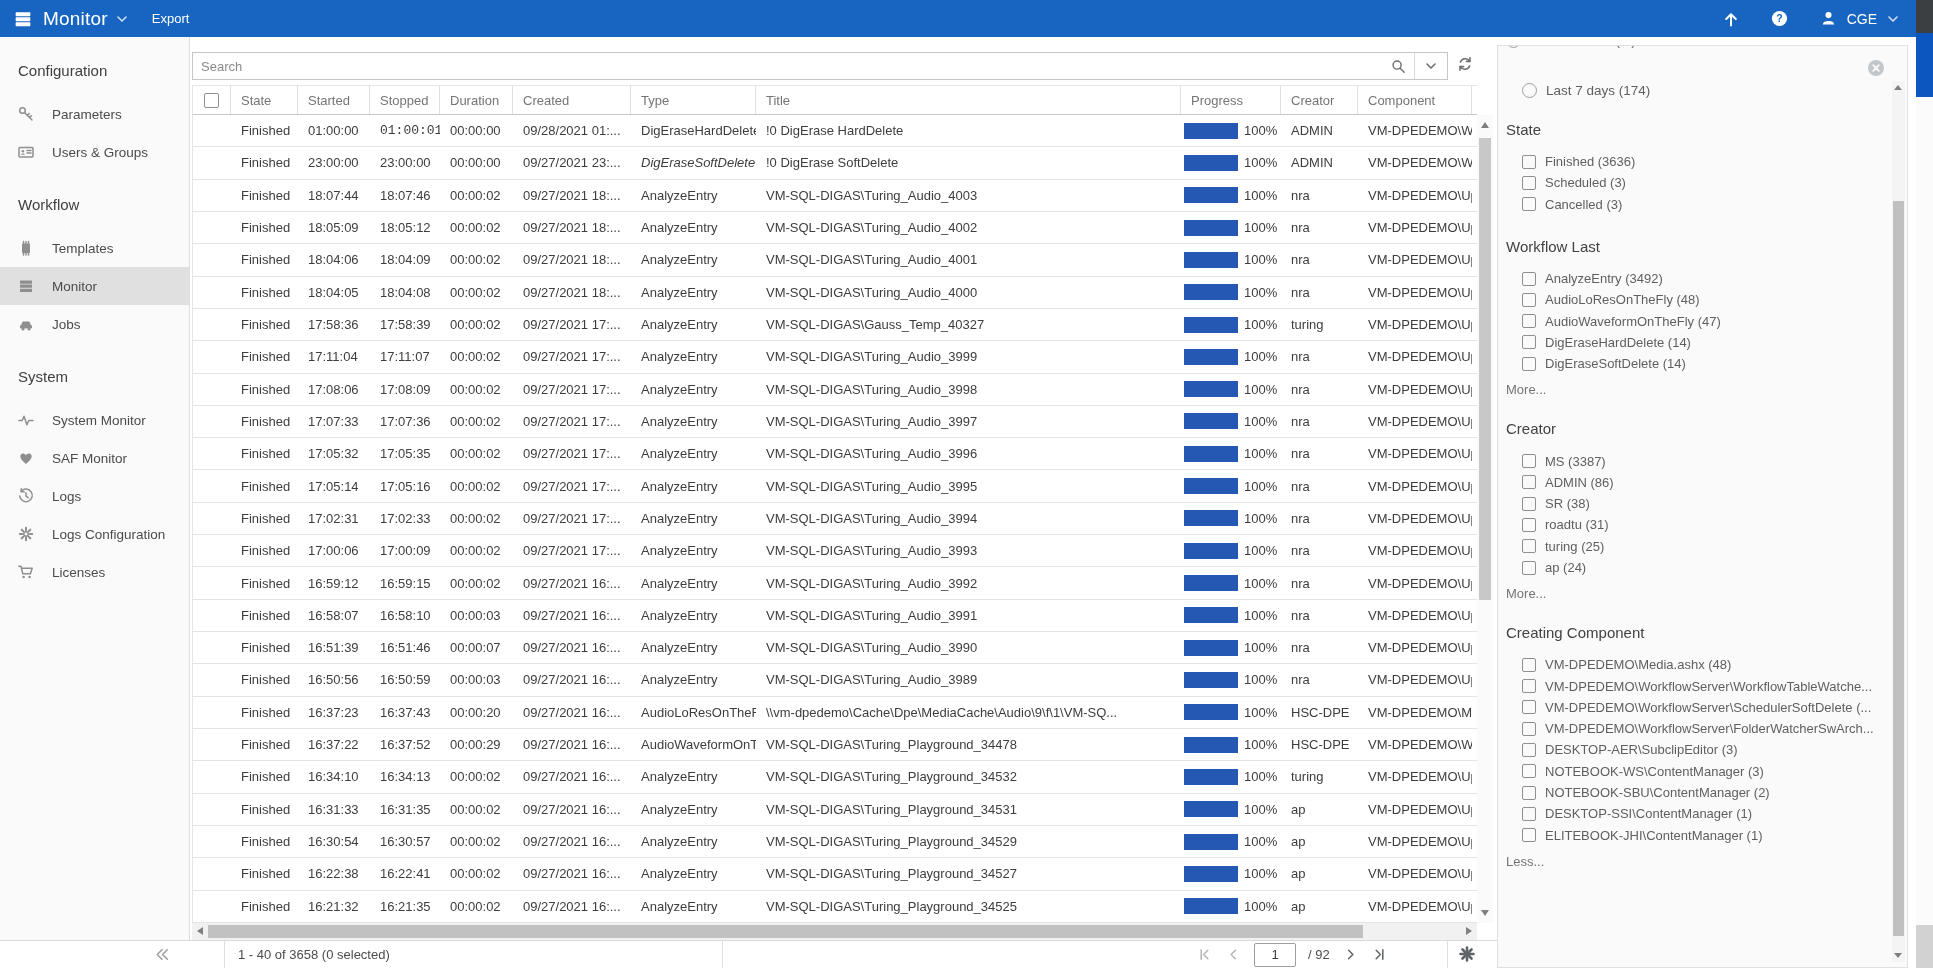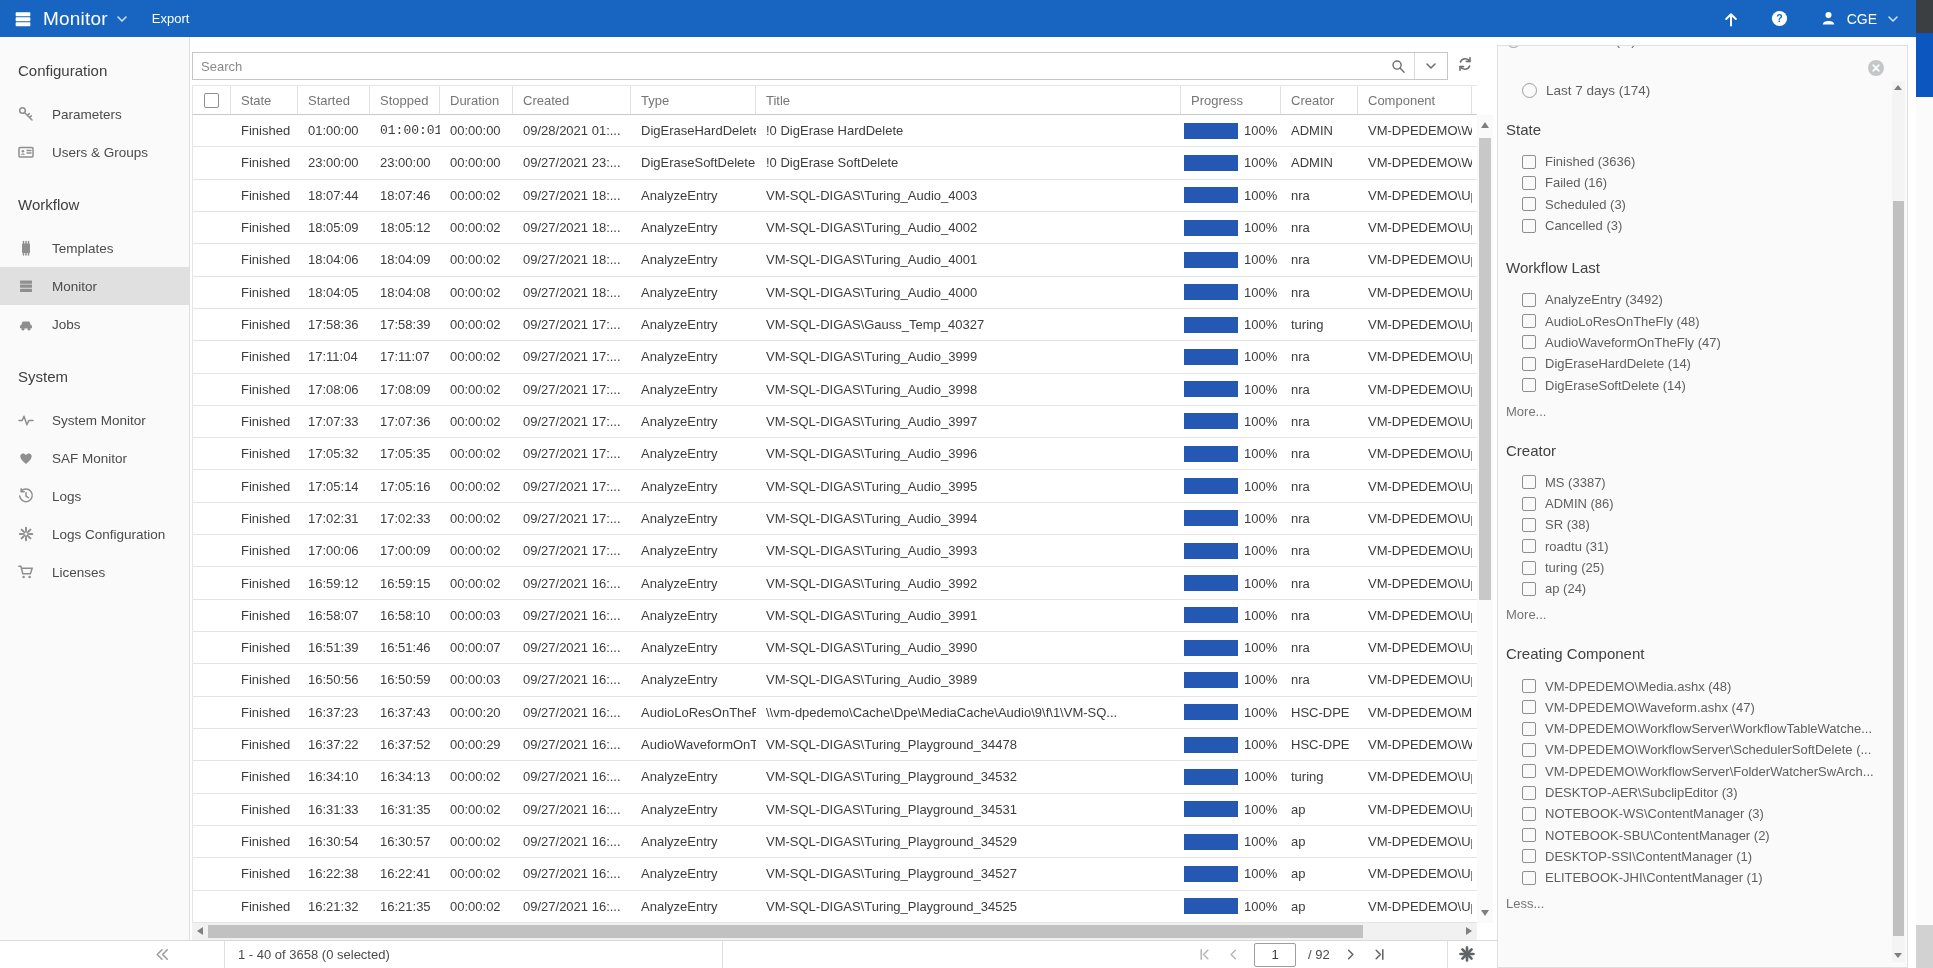--- a/index.html
+++ b/index.html
@@ -319,21 +319,21 @@
       <div class="td" style="width: 77px;">ADMIN</div>
       <div class="td" style="width: 114px;">VM-DPEDEMO\Wo</div>
     </div>
     <div class="tr">
       <div class="td" style="width: 38px;"></div>
       <div class="td" style="width: 67px;">Finished</div>
       <div class="td" style="width: 72px;">23:00:00</div>
       <div class="td" style="width: 70px;">23:00:00</div>
       <div class="td" style="width: 73px;">00:00:00</div>
       <div class="td" style="width: 118px;">09/27/2021 23:...</div>
-      <div class="td" style="width: 125px;">DigEraseSoftDelete</div>
+      <div class="td" style="width: 125px; font-style: italic;">DigEraseSoftDelete</div>
       <div class="td" style="width: 425px;">!0 DigErase SoftDelete</div>
       <div class="progress-cell" style="width: 100px;">
         <span class="pbar"></span>
         <span class="ppct">100%</span>
       </div>
       <div class="td" style="width: 77px;">ADMIN</div>
       <div class="td" style="width: 114px;">VM-DPEDEMO\Wo</div>
     </div>
     <div class="tr">
       <div class="td" style="width: 38px;"></div>
@@ -777,24 +777,20 @@
       <span class="f-radio-label">Last 7 days (174)</span>
     </div>
     <div>
         <div class="f-sec-title">State</div>
         <div class="f-row">
           <span class="f-cbx"></span>
           <span class="f-label">Finished (3636)</span>
         </div>
         <div class="f-row">
           <span class="f-cbx"></span>
-          <span class="f-label">Failed (16)</span>
-        </div>
-        <div class="f-row">
-          <span class="f-cbx"></span>
           <span class="f-label">Scheduled (3)</span>
         </div>
         <div class="f-row">
           <span class="f-cbx"></span>
           <span class="f-label">Cancelled (3)</span>
         </div>
         <div class="f-sec-title">Workflow Last</div>
         <div class="f-row">
           <span class="f-cbx"></span>
           <span class="f-label">AnalyzeEntry (3492)</span>
@@ -839,24 +835,20 @@
         </div>
         <div class="f-row">
           <span class="f-cbx"></span>
           <span class="f-label">ap (24)</span>
         </div>
         <div class="f-link">More...</div>
         <div class="f-sec-title">Creating Component</div>
         <div class="f-row">
           <span class="f-cbx"></span>
           <span class="f-label">VM-DPEDEMO\Media.ashx (48)</span>
-        </div>
-        <div class="f-row">
-          <span class="f-cbx"></span>
-          <span class="f-label">VM-DPEDEMO\Waveform.ashx (47)</span>
         </div>
         <div class="f-row">
           <span class="f-cbx"></span>
           <span class="f-label">VM-DPEDEMO\WorkflowServer\WorkflowTableWatche...</span>
         </div>
         <div class="f-row">
           <span class="f-cbx"></span>
           <span class="f-label">VM-DPEDEMO\WorkflowServer\SchedulerSoftDelete (...</span>
         </div>
         <div class="f-row">

